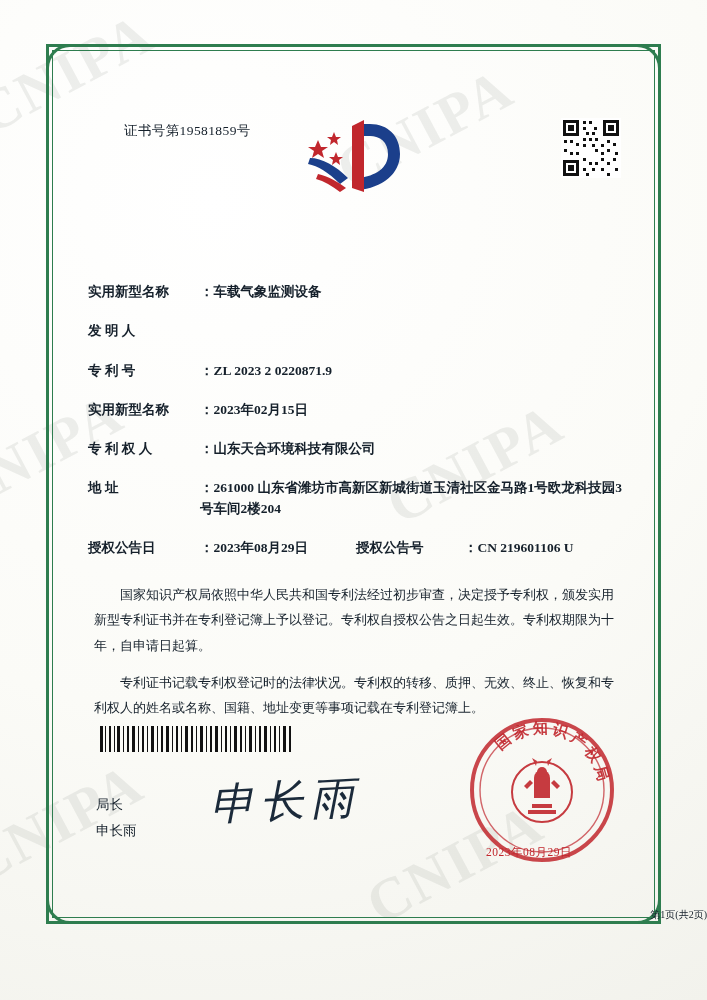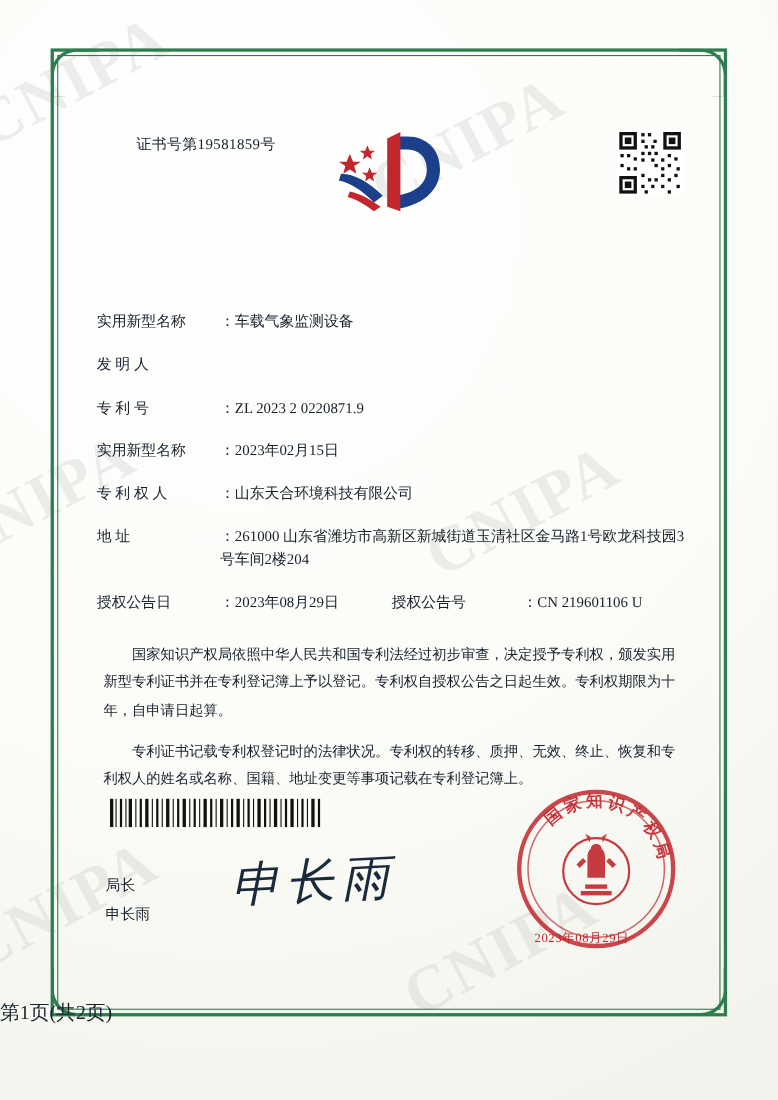--- a/index.html
+++ b/index.html
@@ -109,35 +109,36 @@
     left: 88px; top: 282px;
     width: 540px;
     font-size: 13.5px;
     color: #15202b;
   }
   .row {
     display: flex;
     align-items: flex-start;
     margin-bottom: 19px;
     line-height: 1.5;
+    font-weight: bold;
   }
   .row .lbl {
     width: 112px;
     flex: 0 0 112px;
     white-space: nowrap;
   }
   .row .val {
     flex: 1 1 auto;
   }
   .inline-grant {
     display: flex;
     width: 100%;
   }
   .inline-grant .g-left { flex: 0 0 268px; display: flex; }
-  .inline-grant .g-right { flex: 1 1 auto; display: flex; gap: 11px; }
+  .inline-grant .g-right { flex: 1 1 auto; display: flex; }
   .inline-grant .g-right .lbl { width: 108px; flex: 0 0 108px; }
 
   
   .paras {
     position: absolute;
     left: 94px; top: 570px;
     width: 520px;
     font-size: 13px;
     line-height: 1.95;
     color: #15202b;
@@ -182,22 +183,22 @@
     left: 486px; top: 845px;
     font-size: 11.5px;
     color: #c1272d;
     letter-spacing: 0.5px;
   }
 
   
   .page-no {
     position: absolute;
     left: 0; right: 0; top: 908px;
-    text-align: left;
-    font-size: 18px;
+    text-align: right;
+    font-size: 10px;
     color: #15202b;
   }
   .footer-note {
     position: absolute;
     left: 0; right: 0; top: 980px;
     text-align: center;
     font-size: 14px;
     font-weight: bold;
     color: #101820;
     letter-spacing: 1px;

